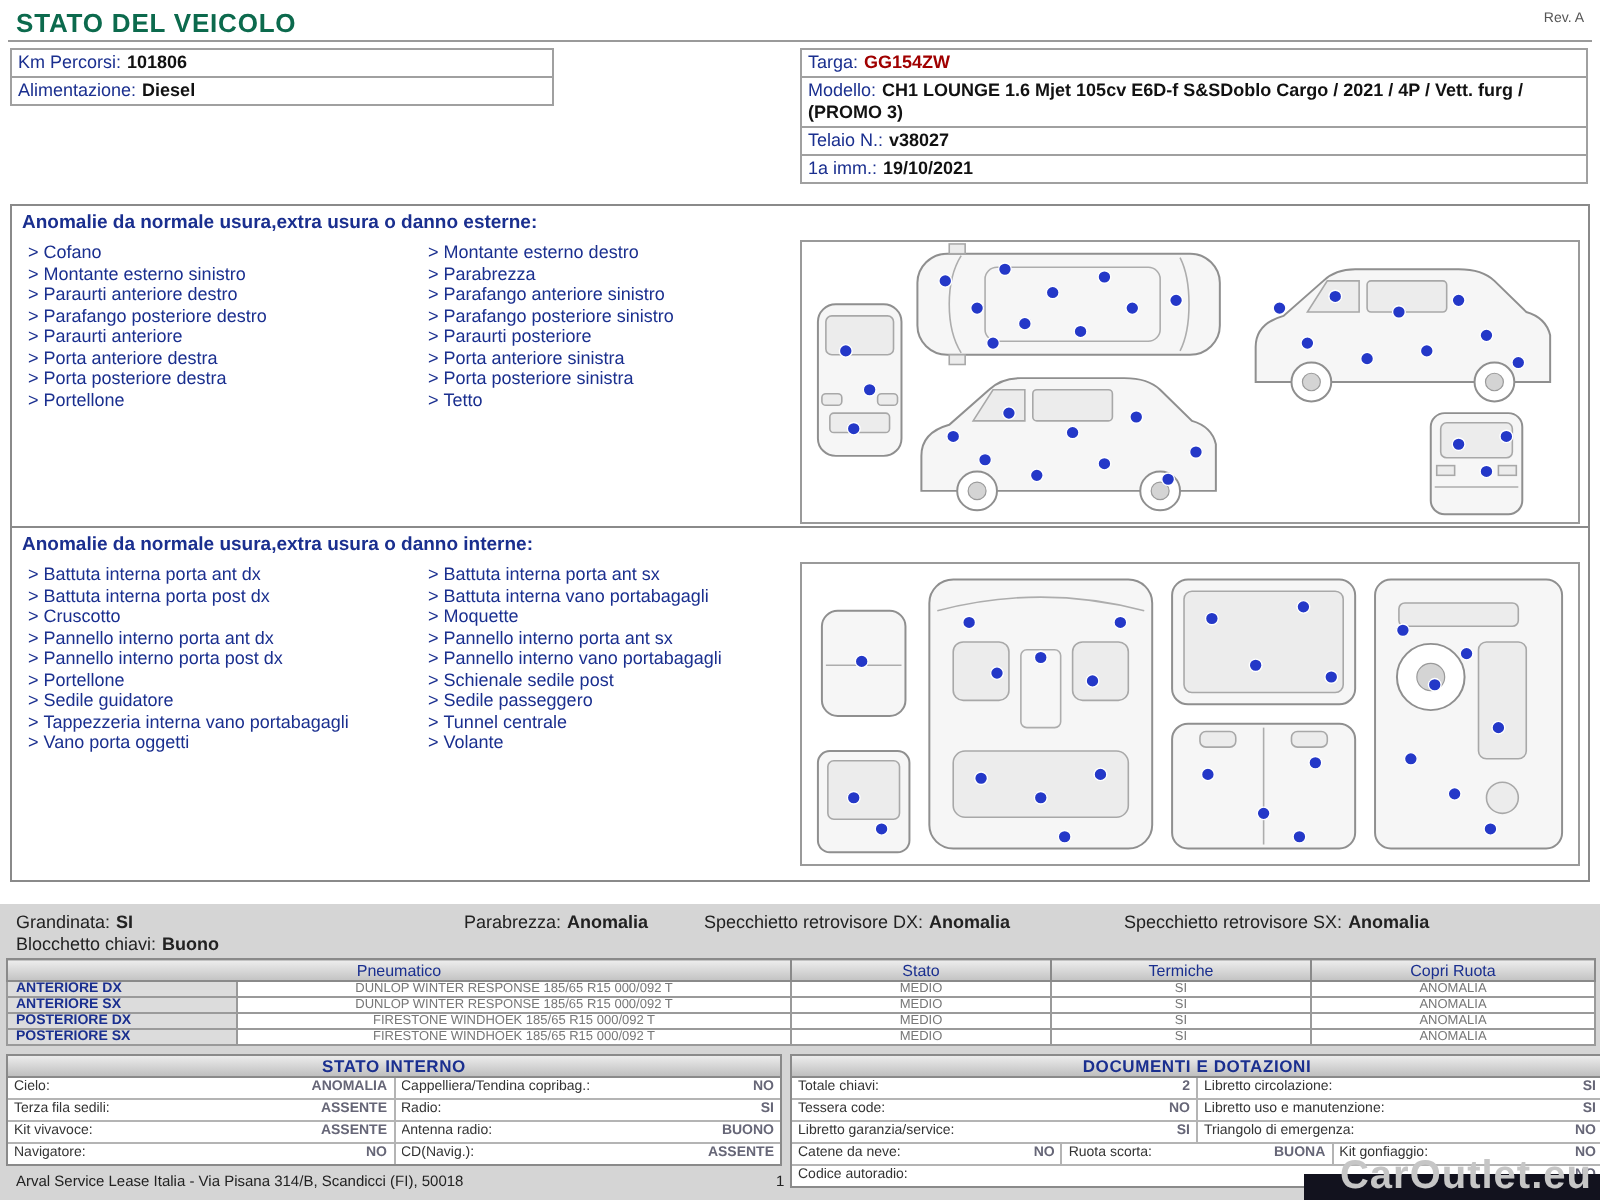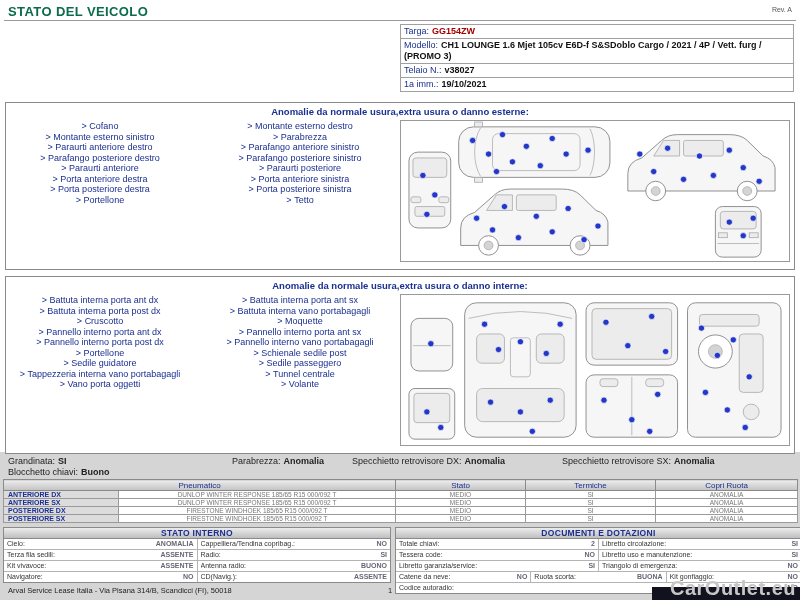--- a/index.html
+++ b/index.html
@@ -20,23 +20,23 @@
   .veh-table { position:absolute; top:24px; }
   .veh-left { left:5px; width:272px; }
   .veh-right { left:400px; width:394px; }
   .vrow { border:1px solid #a0a0a0; margin-top:-1px; padding:1px 3px; font-size:9px; line-height:11px; background:#fff; }
   .vrow:first-child { margin-top:0; }
   .vlabel { color:#1a2f8f; margin-right:3px; }
   .vvalue { font-weight:bold; color:#111; }
   .vvalue.targa { color:#a00000; }
 
   
-  .sec { position:absolute; left:5px; width:790px; border:1px solid #8a8a8a; background:#fff;text-align:center; }
+  .sec { position:absolute; left:5px; width:790px; border:1px solid #8a8a8a; background:#fff; }
   .sec1 { top:102px; height:168px; }
-  .sec2 { top:276px; height:178px; }
+  .sec2 { top:263px; height:178px; }
   .sec-title { font-size:9.5px; font-weight:bold; color:#1a2f8f; padding:3px 5px 1px; }
   .sec-body { position:relative; height:calc(100% - 16px); }
   .anomaly-cols { position:absolute; left:8px; top:3px; display:flex; }
   .anomaly-col { width:200px; }
   .anomaly-col + .anomaly-col { width:188px; }
   .anomaly-item { font-size:9px; color:#1a2f8f; line-height:10.5px; padding-left:11px; text-indent:-11px; max-width:172px; }
   .anomaly-item::before { content:">\00a0"; }
   .diagram-box { position:absolute; right:4px; top:2px; width:390px; height:calc(100% - 8px); border:1px solid #9a9a9a; background:#fff; }
   .diagram-box svg { width:100%; height:100%; display:block; }
   .car-shape { fill:#f6f6f6; stroke:#8f8f8f; stroke-width:1; }
@@ -85,20 +85,26 @@
 
   <div class="bottom-bg"></div>
 
   <div class="doc-header">
     <div class="doc-title">STATO DEL VEICOLO</div>
     <div class="doc-rev">Rev. A</div>
   </div>
   <div class="header-rule"></div>
 
   <div class="veh-table veh-left">
+    <div class="vrow">
+      <span class="vlabel">Km Percorsi:</span><span class="vvalue">101806</span>
+    </div>
+    <div class="vrow">
+      <span class="vlabel">Alimentazione:</span><span class="vvalue">Diesel</span>
+    </div>
   </div>
 
   <div class="veh-table veh-right">
     <div class="vrow">
       <span class="vlabel">Targa:</span><span class="vvalue targa">GG154ZW</span>
     </div>
     <div class="vrow">
       <span class="vlabel">Modello:</span><span class="vvalue">CH1 LOUNGE 1.6 Mjet 105cv E6D-f S&amp;SDoblo Cargo / 2021 / 4P / Vett. furg / (PROMO 3)</span>
     </div>
     <div class="vrow">

